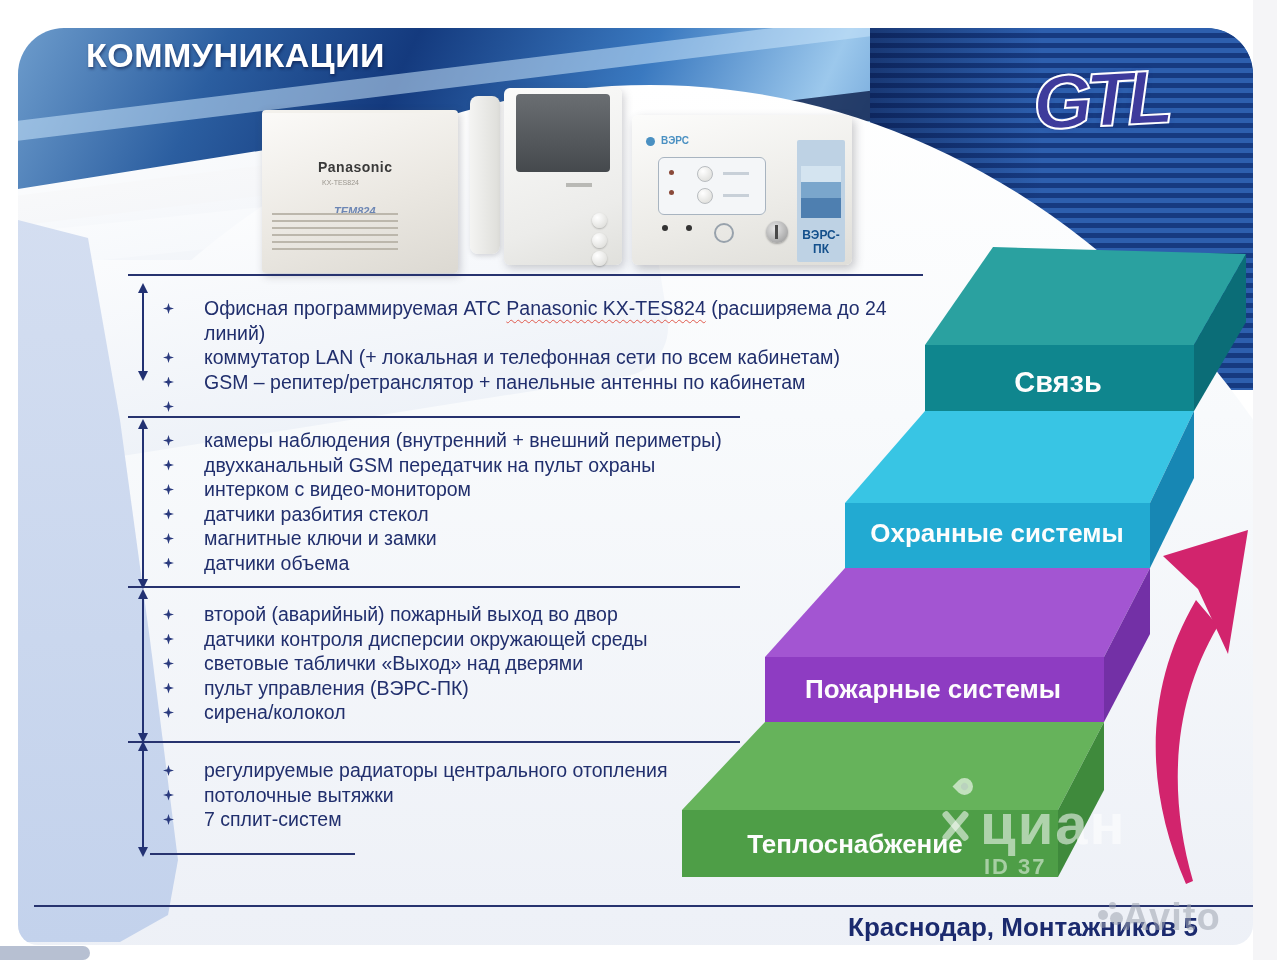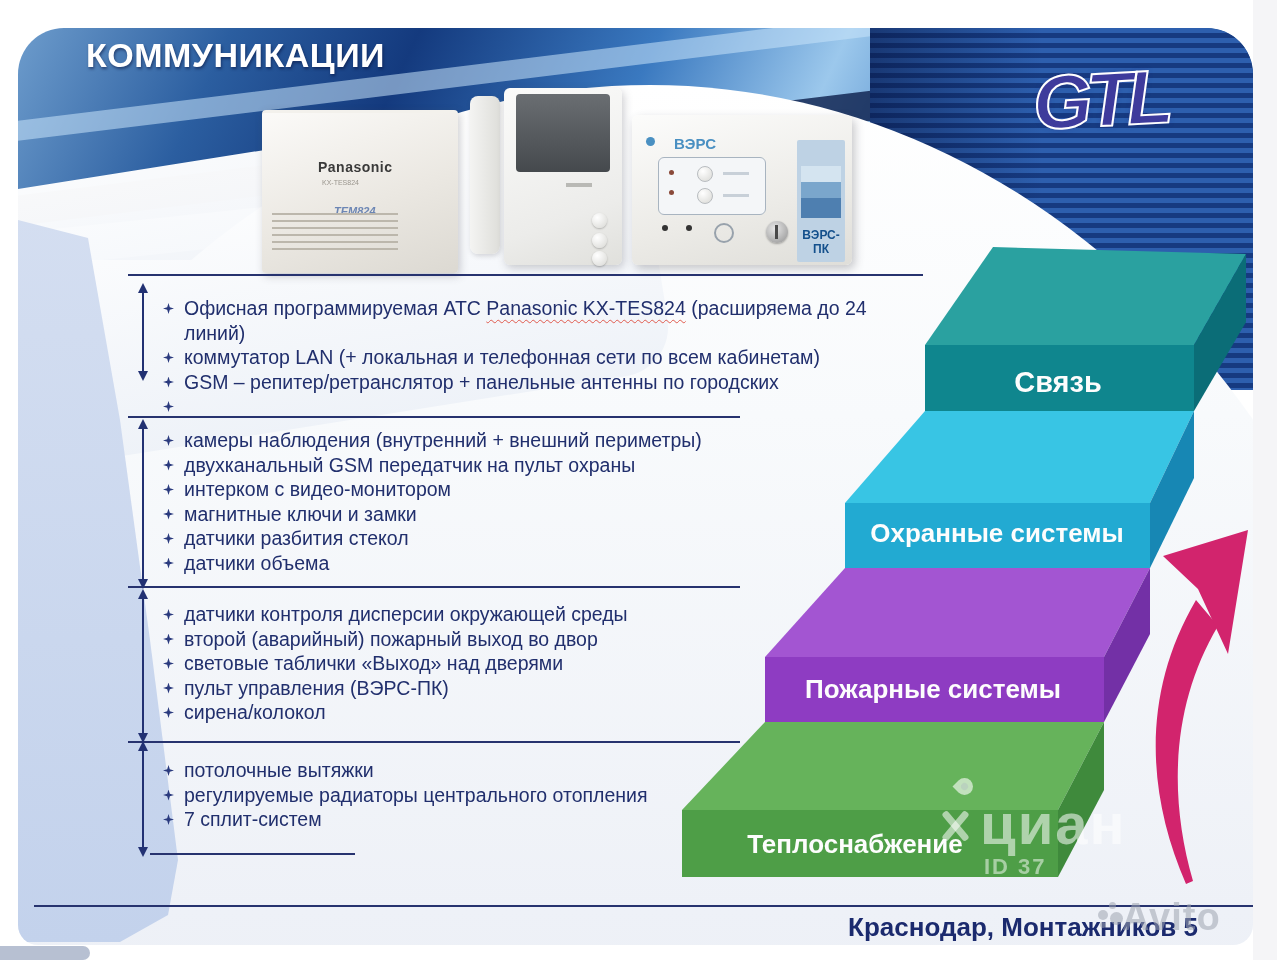--- a/index.html
+++ b/index.html
@@ -60,21 +60,21 @@
       radial-gradient(circle at 52% 42%,#ddab80 0 16%,rgba(221,171,128,0) 17%),
       radial-gradient(ellipse at 50% 26%,#f0e2ae 0 34%,rgba(240,226,174,0) 35%),
       linear-gradient(160deg,#9aa86a,#74905a 45%,#8aa062);}
   .intercom-label{position:absolute;left:62px;top:95px;width:26px;height:4px;background:#b9b9b5;}
   .intercom-btn{position:absolute;left:88px;width:15px;height:15px;border-radius:50%;
     background:radial-gradient(circle at 35% 30%,#ffffff,#d8d8d4);box-shadow:0 1px 2px rgba(0,0,0,.25);}
 
   .vers{position:absolute;left:614px;top:87px;width:220px;height:150px;border-radius:6px;
     background:linear-gradient(165deg,#fcfcfb,#ecebe7 60%,#dfded9);box-shadow:3px 4px 10px rgba(60,60,70,.28);}
   .vers-logo-dot{position:absolute;left:14px;top:22px;width:9px;height:9px;border-radius:50%;background:#4a90c2;}
-  .vers-logo-text{position:absolute;left:42px;top:20px;font-size:15px;font-weight:bold;color:#4a90c2;}
+  .vers-logo-text{position:absolute;left:29px;top:20px;font-size:10px;font-weight:bold;color:#4a90c2;}
   .vers-led{position:absolute;left:26px;top:42px;width:106px;height:56px;border:1px solid #a8b4c0;border-radius:6px;background:#f4f6f8;}
   .vers-led .dot{position:absolute;width:5px;height:5px;border-radius:50%;background:#8a4a3a;}
   .vers-led .btn{position:absolute;width:14px;height:14px;border-radius:50%;background:radial-gradient(circle at 35% 30%,#fff,#d8d8d4);border:1px solid #b8bcc0;}
   .vers-led .slot{position:absolute;width:26px;height:3px;background:#c8d0d8;}
   .vers-dotA{position:absolute;left:30px;top:110px;width:6px;height:6px;border-radius:50%;background:#333;}
   .vers-dotB{position:absolute;left:54px;top:110px;width:6px;height:6px;border-radius:50%;background:#333;}
   .vers-dial{position:absolute;left:82px;top:108px;width:16px;height:16px;border:2px solid #98a2ac;border-radius:50%;}
   .vers-lock{position:absolute;left:134px;top:106px;width:22px;height:22px;border-radius:50%;
     background:radial-gradient(circle at 40% 35%,#e8e8e8,#909090);box-shadow:0 1px 2px rgba(0,0,0,.3);}
   .vers-lock::after{content:"";position:absolute;left:9px;top:4px;width:3px;height:14px;background:#4a4a4a;}
@@ -84,21 +84,21 @@
   .vers-label{position:absolute;left:0;top:88px;width:48px;text-align:center;font-size:12px;font-weight:bold;color:#14508c;}
 
   
   .hline{position:absolute;height:2px;background:#27336f;}
   .varrow{position:absolute;left:124px;width:2px;background:#223173;}
   .varrow::before,.varrow::after{content:"";position:absolute;left:-4px;border-left:5px solid transparent;border-right:5px solid transparent;}
   .varrow::before{top:-9px;border-bottom:10px solid #223173;}
   .varrow::after{bottom:-9px;border-top:10px solid #223173;}
 
   .bgroup{position:absolute;left:145px;width:770px;}
-  .brow{display:flex;align-items:flex-start;line-height:24.5px;}
+  .brow{display:flex;align-items:flex-start;line-height:24.5px;gap:20px;}
   .spark{flex:0 0 11px;width:11px;height:11px;margin:7px 10px 0 0;background:#2a3a7e;
     clip-path:polygon(50% 0,62% 38%,100% 50%,62% 62%,50% 100%,38% 62%,0 50%,38% 38%);}
   .btxt{font-size:19.5px;color:#212f6d;}
   .wavy{text-decoration:underline;text-decoration-style:wavy;text-decoration-color:#e05a4e;
     text-decoration-thickness:1px;text-underline-offset:4px;}
 
   
   svg.stairs{position:absolute;left:622px;top:202px;width:613px;height:675px;overflow:visible;}
   svg.stairs text{font-family:"Liberation Sans","DejaVu Sans",sans-serif;font-weight:600;fill:#fdfdfd;}
 
@@ -201,82 +201,82 @@
         <div class="brow">
           <span class="spark"></span>
           <span class="btxt"><span>Офисная программируемая АТС </span><span class="wavy">Panasonic KX-TES824</span><span> (расширяема до 24 линий)</span></span>
         </div>
         <div class="brow">
           <span class="spark"></span>
           <span class="btxt">коммутатор LAN (+ локальная и телефонная сети по всем кабинетам)</span>
         </div>
         <div class="brow">
           <span class="spark"></span>
-          <span class="btxt">GSM – репитер/ретранслятор + панельные антенны по городских</span>
+          <span class="btxt">GSM – репитер/ретранслятор + панельные антенны по кабинетам</span>
         </div>
         <div class="brow">
           <span class="spark"></span>
         </div>
       </div>
     <div class="bgroup" style="top:400px">
         <div class="brow">
           <span class="spark"></span>
           <span class="btxt">камеры наблюдения (внутренний + внешний периметры)</span>
         </div>
         <div class="brow">
           <span class="spark"></span>
           <span class="btxt">двухканальный GSM передатчик на пульт охраны</span>
         </div>
         <div class="brow">
           <span class="spark"></span>
           <span class="btxt">интерком с видео-монитором</span>
         </div>
         <div class="brow">
           <span class="spark"></span>
+          <span class="btxt">датчики разбития стекол</span>
+        </div>
+        <div class="brow">
+          <span class="spark"></span>
           <span class="btxt">магнитные ключи и замки</span>
         </div>
         <div class="brow">
           <span class="spark"></span>
-          <span class="btxt">датчики разбития стекол</span>
-        </div>
-        <div class="brow">
-          <span class="spark"></span>
           <span class="btxt">датчики объема</span>
         </div>
       </div>
     <div class="bgroup" style="top:574px">
         <div class="brow">
           <span class="spark"></span>
+          <span class="btxt">второй (аварийный) пожарный выход во двор</span>
+        </div>
+        <div class="brow">
+          <span class="spark"></span>
           <span class="btxt">датчики контроля дисперсии окружающей среды</span>
         </div>
         <div class="brow">
           <span class="spark"></span>
-          <span class="btxt">второй (аварийный) пожарный выход во двор</span>
-        </div>
-        <div class="brow">
-          <span class="spark"></span>
           <span class="btxt">световые таблички «Выход» над дверями</span>
         </div>
         <div class="brow">
           <span class="spark"></span>
           <span class="btxt">пульт управления (ВЭРС-ПК)</span>
         </div>
         <div class="brow">
           <span class="spark"></span>
           <span class="btxt">сирена/колокол</span>
         </div>
       </div>
     <div class="bgroup" style="top:730px">
         <div class="brow">
           <span class="spark"></span>
+          <span class="btxt">регулируемые радиаторы центрального отопления</span>
+        </div>
+        <div class="brow">
+          <span class="spark"></span>
           <span class="btxt">потолочные вытяжки</span>
-        </div>
-        <div class="brow">
-          <span class="spark"></span>
-          <span class="btxt">регулируемые радиаторы центрального отопления</span>
         </div>
         <div class="brow">
           <span class="spark"></span>
           <span class="btxt">7 сплит-систем</span>
         </div>
       </div>
 
     <svg class="stairs" viewBox="640 230 613 675">
       <g>
         <polygon class="f-top" points="925,345 993,247 1246,254 1194,345" fill="#2aa1a0"></polygon>

